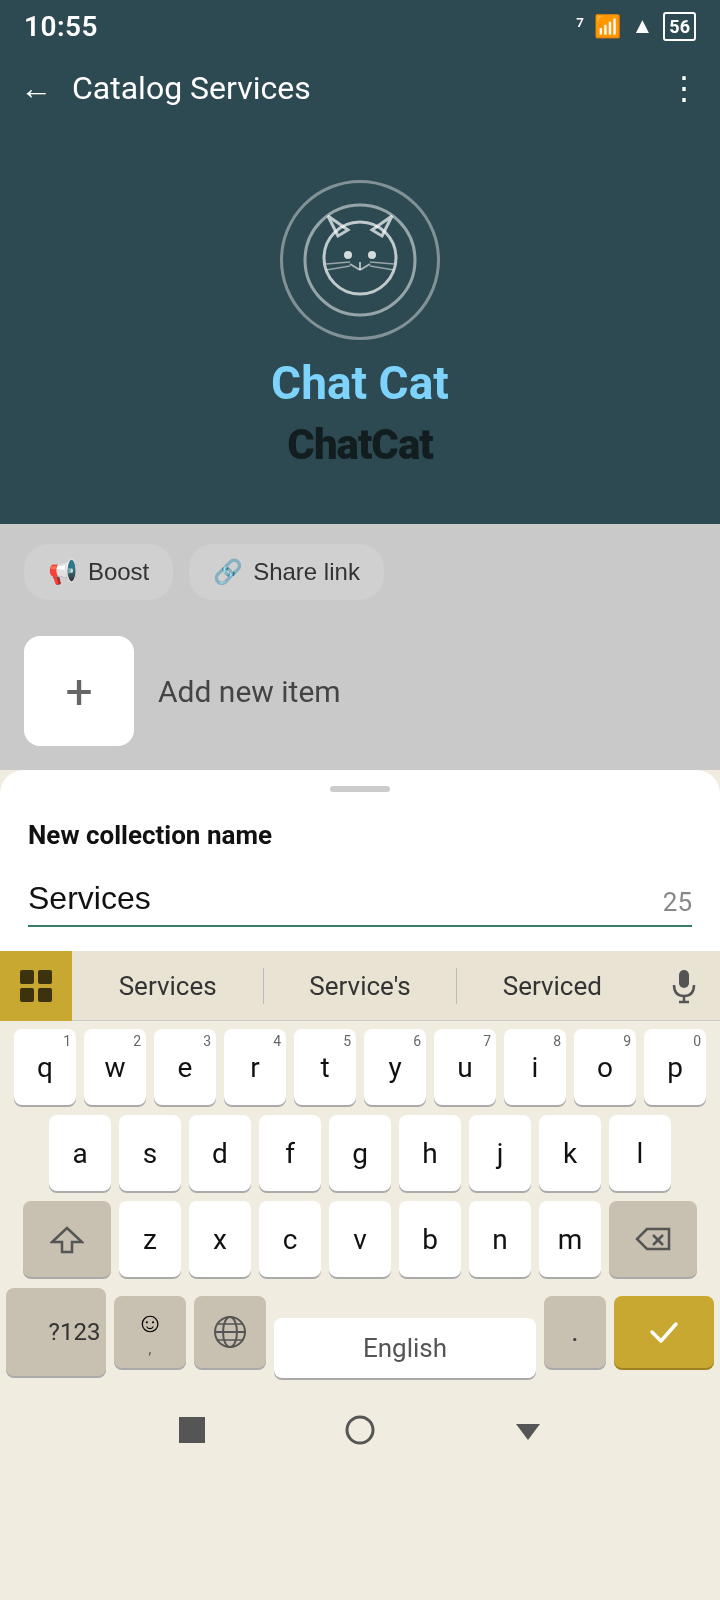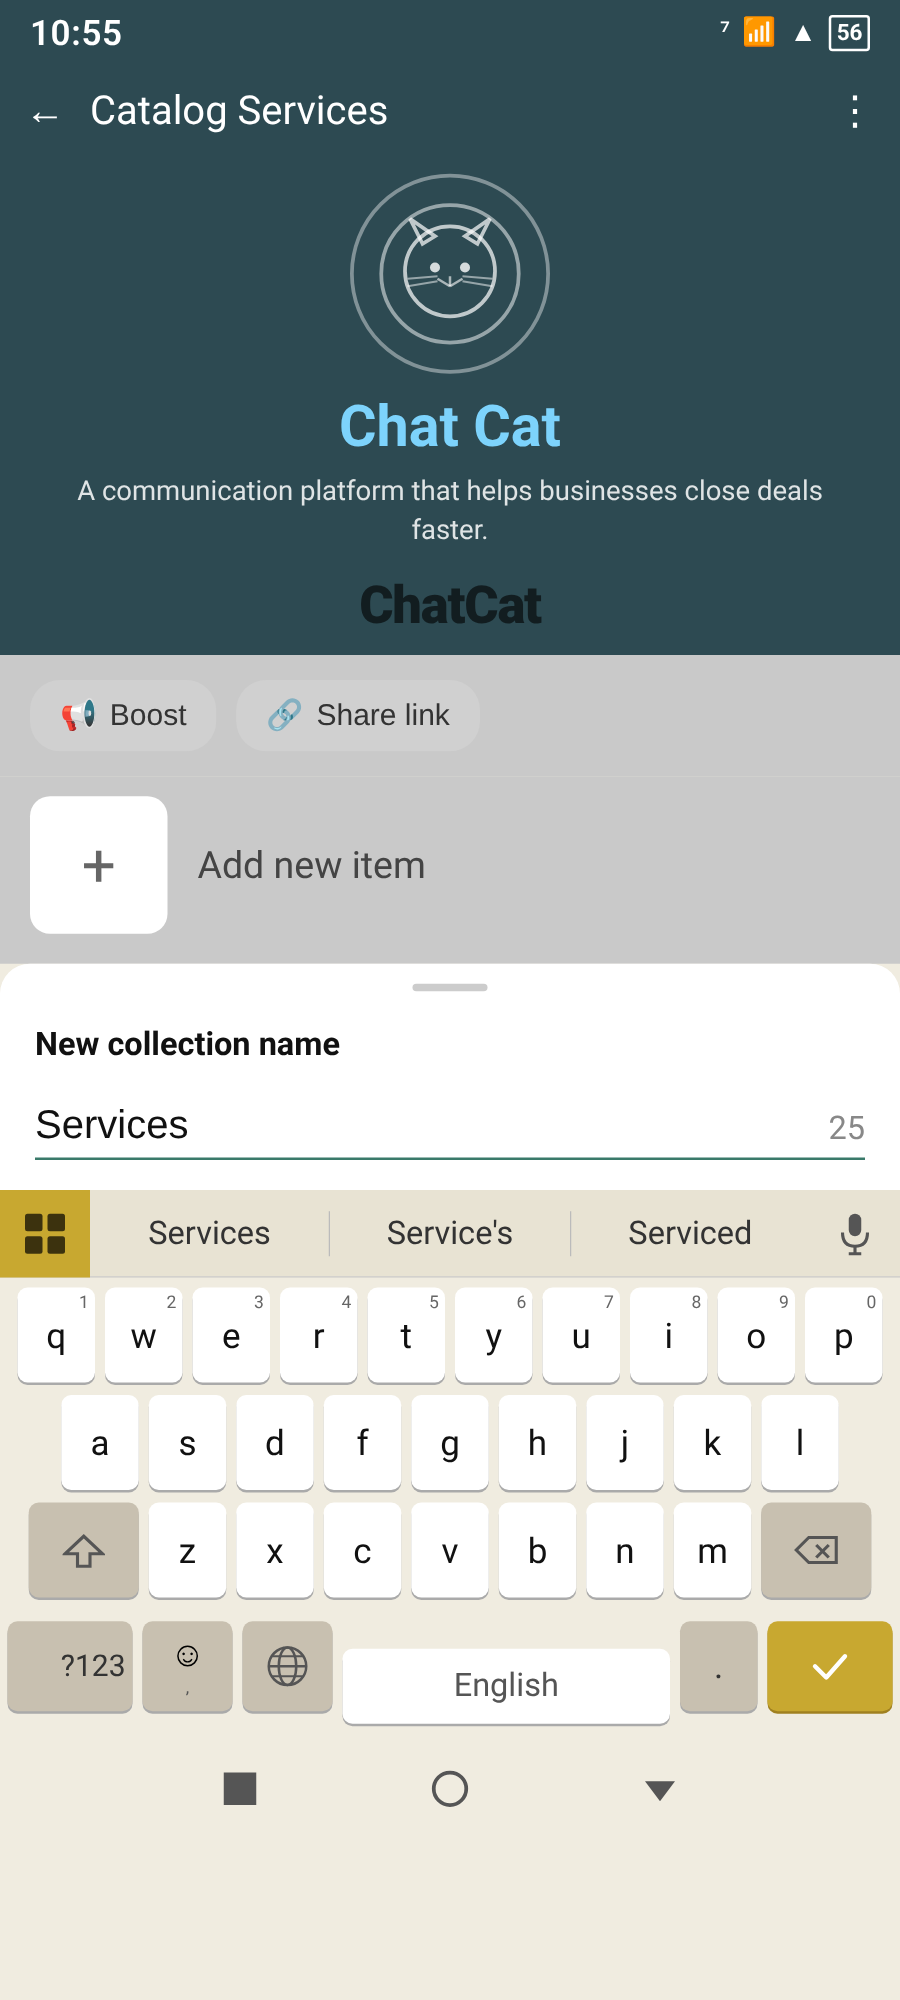--- a/index.html
+++ b/index.html
@@ -317,21 +317,21 @@
     
     .bottom-row {
       display: flex;
       align-items: center;
       gap: 8px;
       padding: 4px 6px 16px;
       justify-content: center;
     }
     .key-numbers {
       width: 100px;
-      height: 72px;
+      height: 88px;
       background: #c8c0b0;
       border-radius: 8px;
       display: flex;
       align-items: center;
       justify-content: center;
       font-size: 24px;
       color: #333;
       cursor: pointer;
       box-shadow: 0 2px 0 #aaa;
       padding-left: 37px;
@@ -465,21 +465,20 @@
         <line x1="70" y1="64" x2="60" y2="70" stroke="rgba(255,255,255,0.6)" stroke-width="2"></line>
 
         <line x1="26" y1="64" x2="50" y2="62" stroke="rgba(255,255,255,0.5)" stroke-width="1.5"></line>
         <line x1="26" y1="70" x2="50" y2="66" stroke="rgba(255,255,255,0.5)" stroke-width="1.5"></line>
         <line x1="94" y1="64" x2="70" y2="62" stroke="rgba(255,255,255,0.5)" stroke-width="1.5"></line>
         <line x1="94" y1="70" x2="70" y2="66" stroke="rgba(255,255,255,0.5)" stroke-width="1.5"></line>
       </svg>
     </div>
   </div>
   <div class="hero-title">Chat Cat</div>
-  <div class="hero-subtitle">A communication platform that helps businesses close deals faster.</div>
   <div class="hero-brand">ChatCat</div>
 </div>
 
 <div class="action-section">
   <button class="action-btn">
     <span>📢</span>
     <span>Boost</span>
   </button>
   <button class="action-btn">
     <span>🔗</span>

